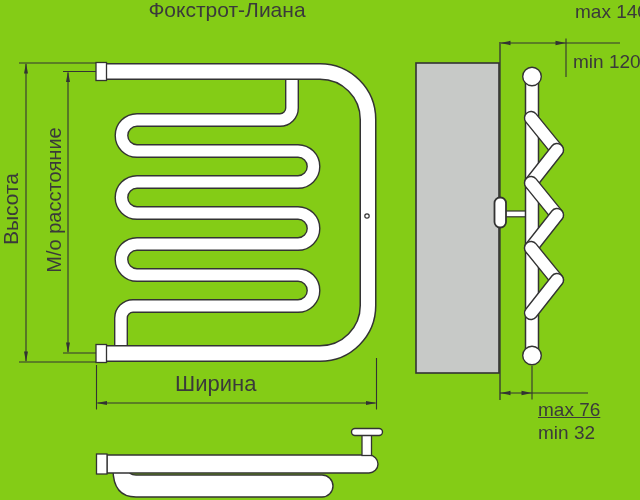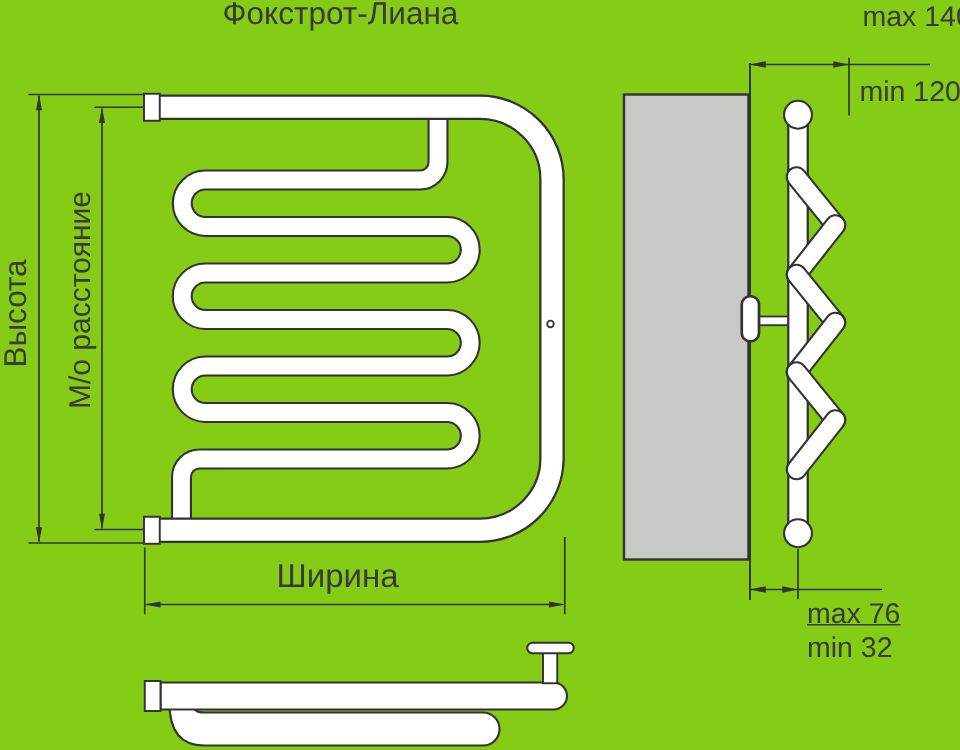--- a/index.html
+++ b/index.html
@@ -6,21 +6,21 @@
   .canvas{
     position:relative;width:640px;height:500px;background:#84cc16;
     font-family:"Liberation Sans", sans-serif;overflow:hidden;
   }
   .drawing{position:absolute;left:0;top:0;}
   .lbl{position:absolute;color:#3a3a3a;white-space:nowrap;line-height:24px;}
   .title{left:97px;top:-2px;width:260px;text-align:center;font-size:21px;}
   .v-label{transform:rotate(-90deg);text-align:center;font-size:21px;}
   .lbl-height{left:-69px;top:197px;width:160px;}
   .lbl-axis{left:-46px;top:188px;width:200px;font-size:20px;}
-  .lbl-width{left:175px;top:372px;width:100px;text-align:center;font-size:22px;}
+  .lbl-width{left:175px;top:372px;width:100px;font-size:22px;}
   .dim{font-size:19px;line-height:22px;}
   .lbl-max140{left:575px;top:1px;}
   .lbl-min120{left:573px;top:23px;margin-top:28px;}
   .lbl-max76{left:538px;top:399px;text-decoration:underline;}
   .lbl-min56{left:538px;top:422px;}
 </style>
 </head>
 <body>
 
 <div class="canvas">

